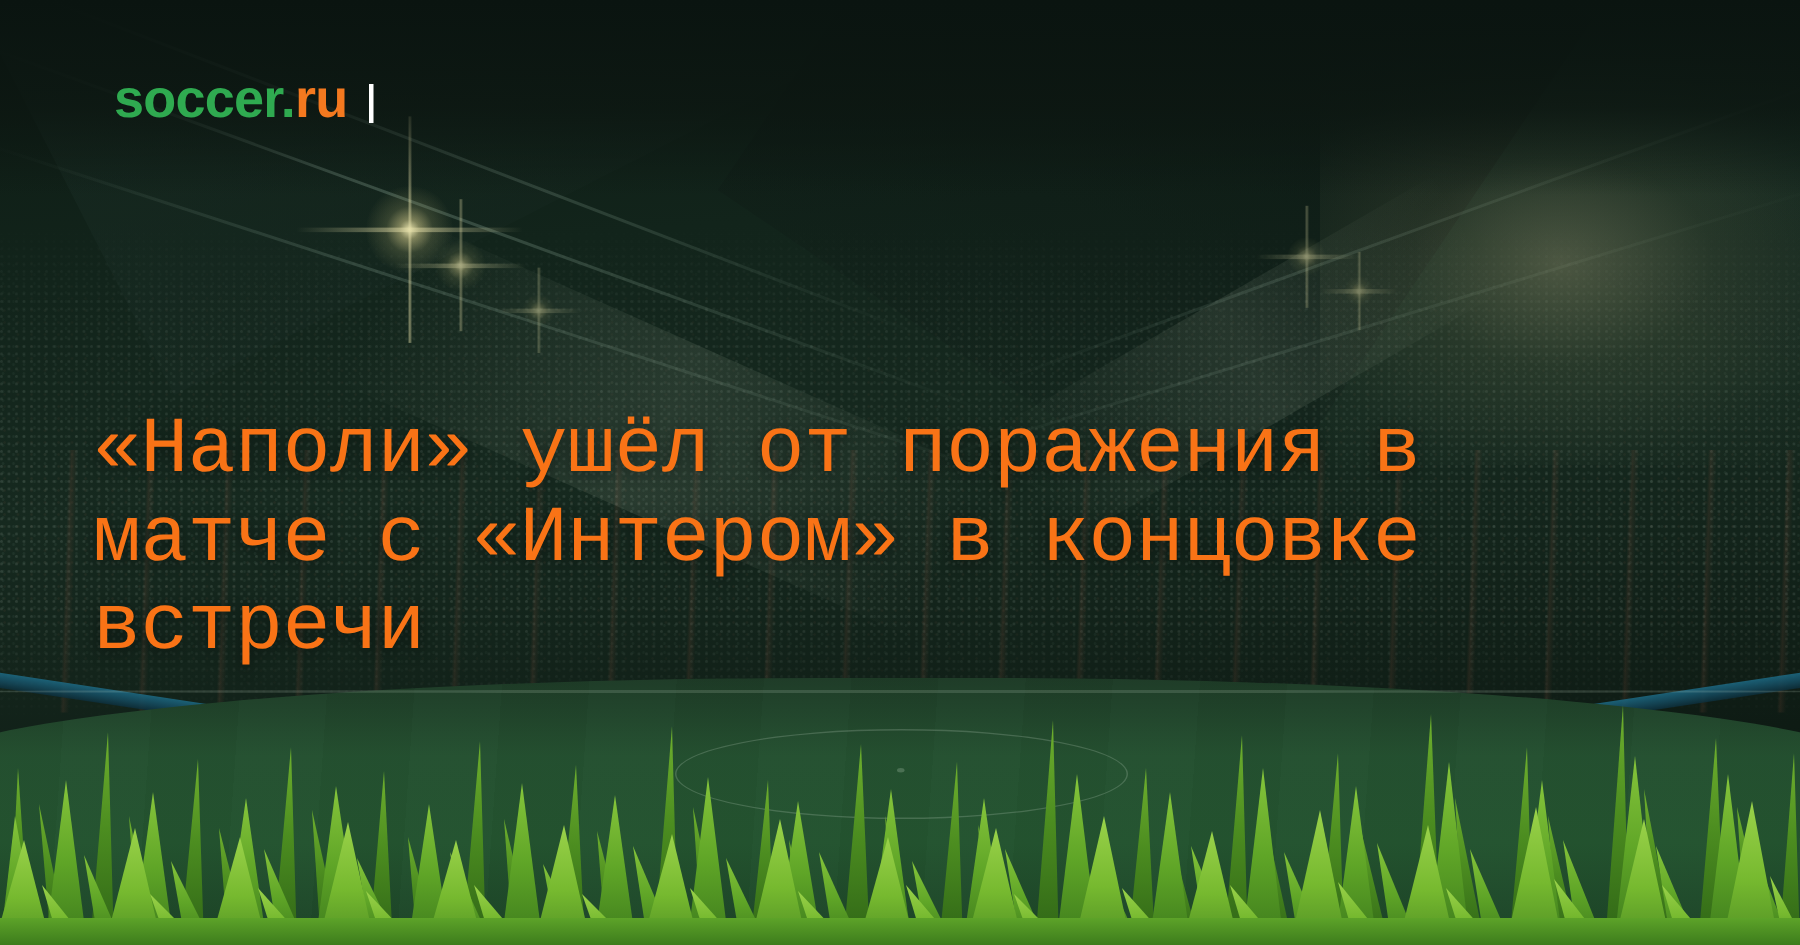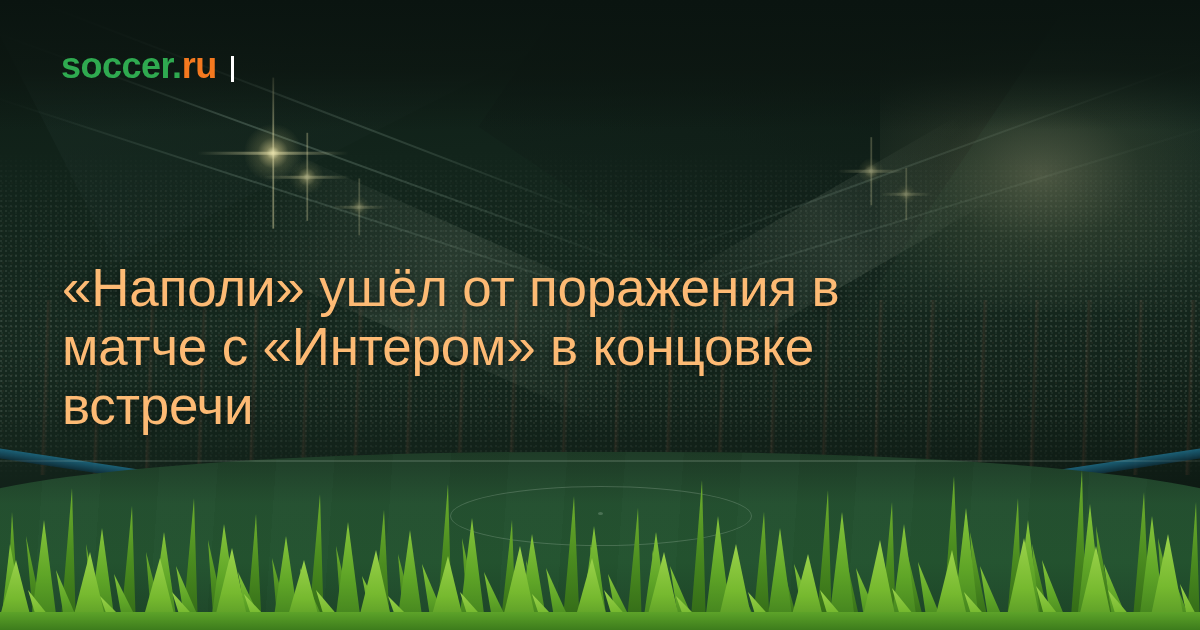--- a/index.html
+++ b/index.html
@@ -204,21 +204,21 @@
   .grass {
     position: absolute;
     left: 0; right: 0; bottom: 0;
     height: 190px;
   }
   .grass svg { display: block; width: 100%; height: 100%; }
 
   
   .header {
     position: absolute;
-    left: 61px;
+    left: 76px;
     top: 48px;
     display: flex;
     align-items: center;
     gap: 14px;
     z-index: 5;
   }
   .logo {
     font-size: 36px;
     font-weight: bold;
     letter-spacing: -0.5px;
@@ -241,29 +241,30 @@
     font-weight: bold;
     letter-spacing: 0.6px;
     line-height: 1;
     white-space: nowrap;
   }
 
   
   .title {
     position: absolute;
     left: 62px;
-    top: 222px;
+    top: 235px;
     width: 930px;
     z-index: 5;
-    color: #fdba74;
+    color: #f97316;
     font-size: 53px;
     line-height: 59px;
     font-weight: normal;
     letter-spacing: -0.2px;
     text-shadow: 0 2px 10px rgba(0,0,0,0.45);
+    font-family: Liberation Mono, monospace;
   }
 </style>
 </head>
 <body>
 
 <div class="share-card">
 
   <div class="bg-base"></div>
   <div class="roof-a"></div>
   <div class="roof-b"></div>

